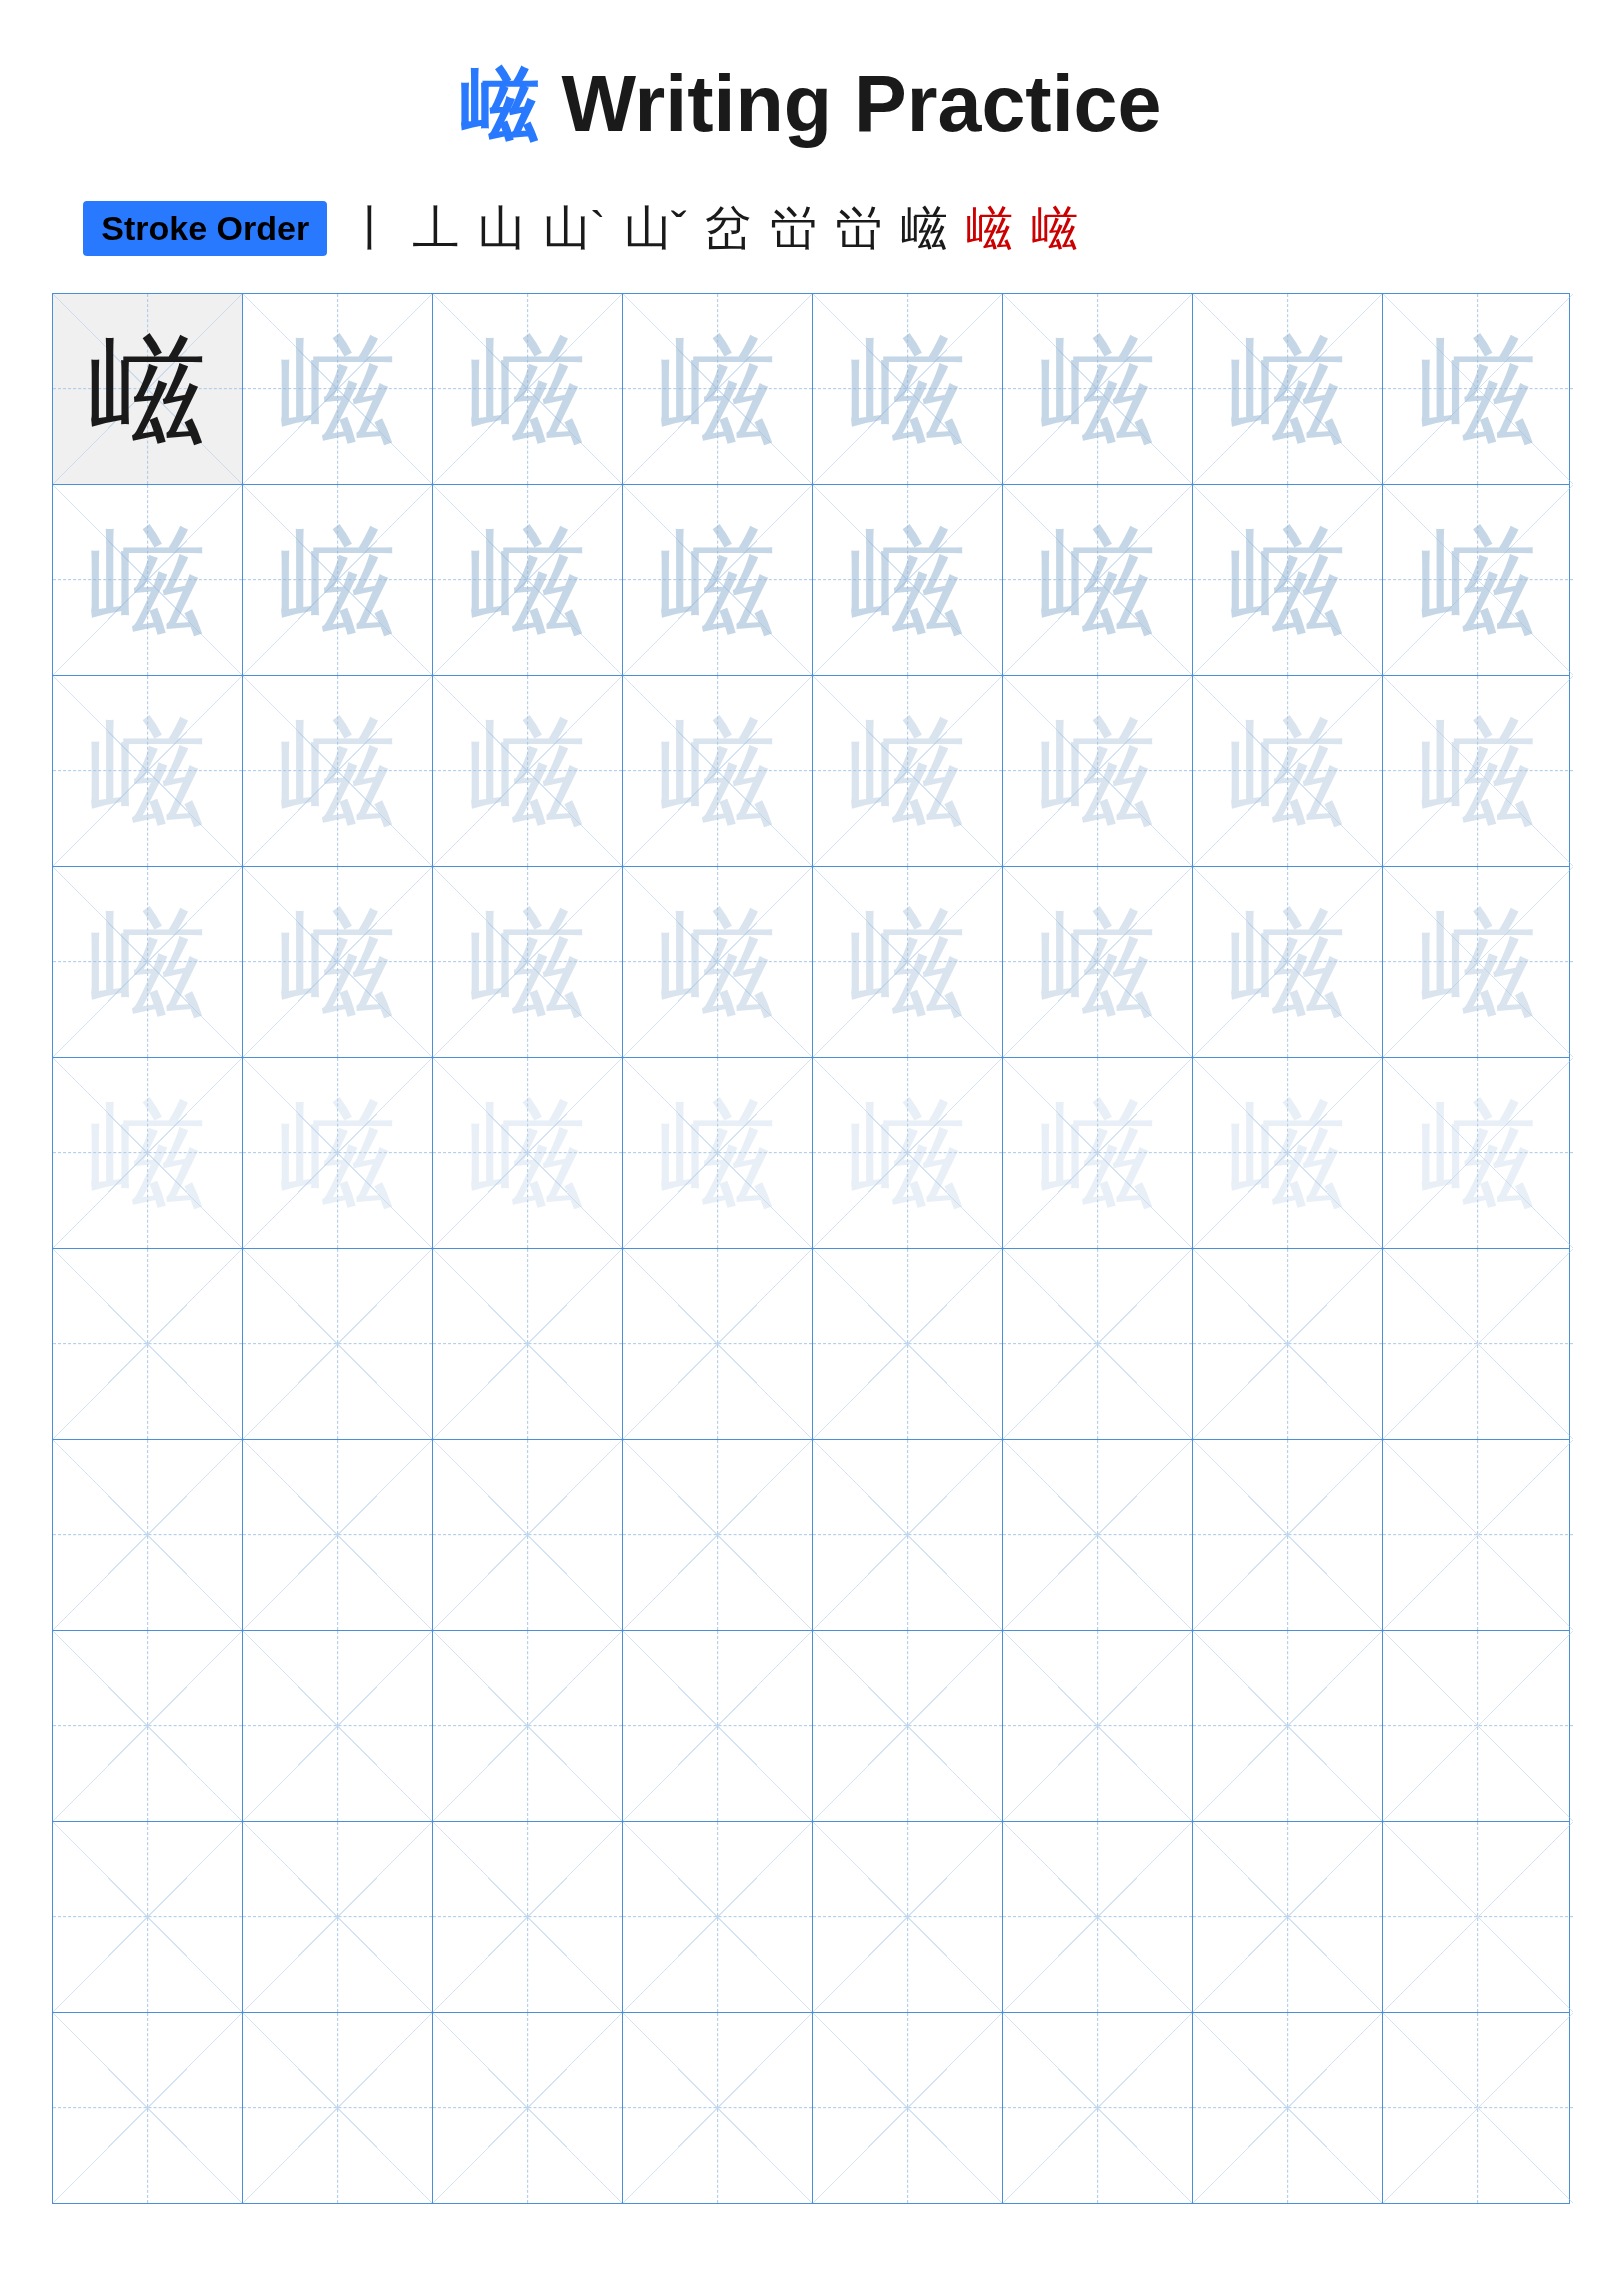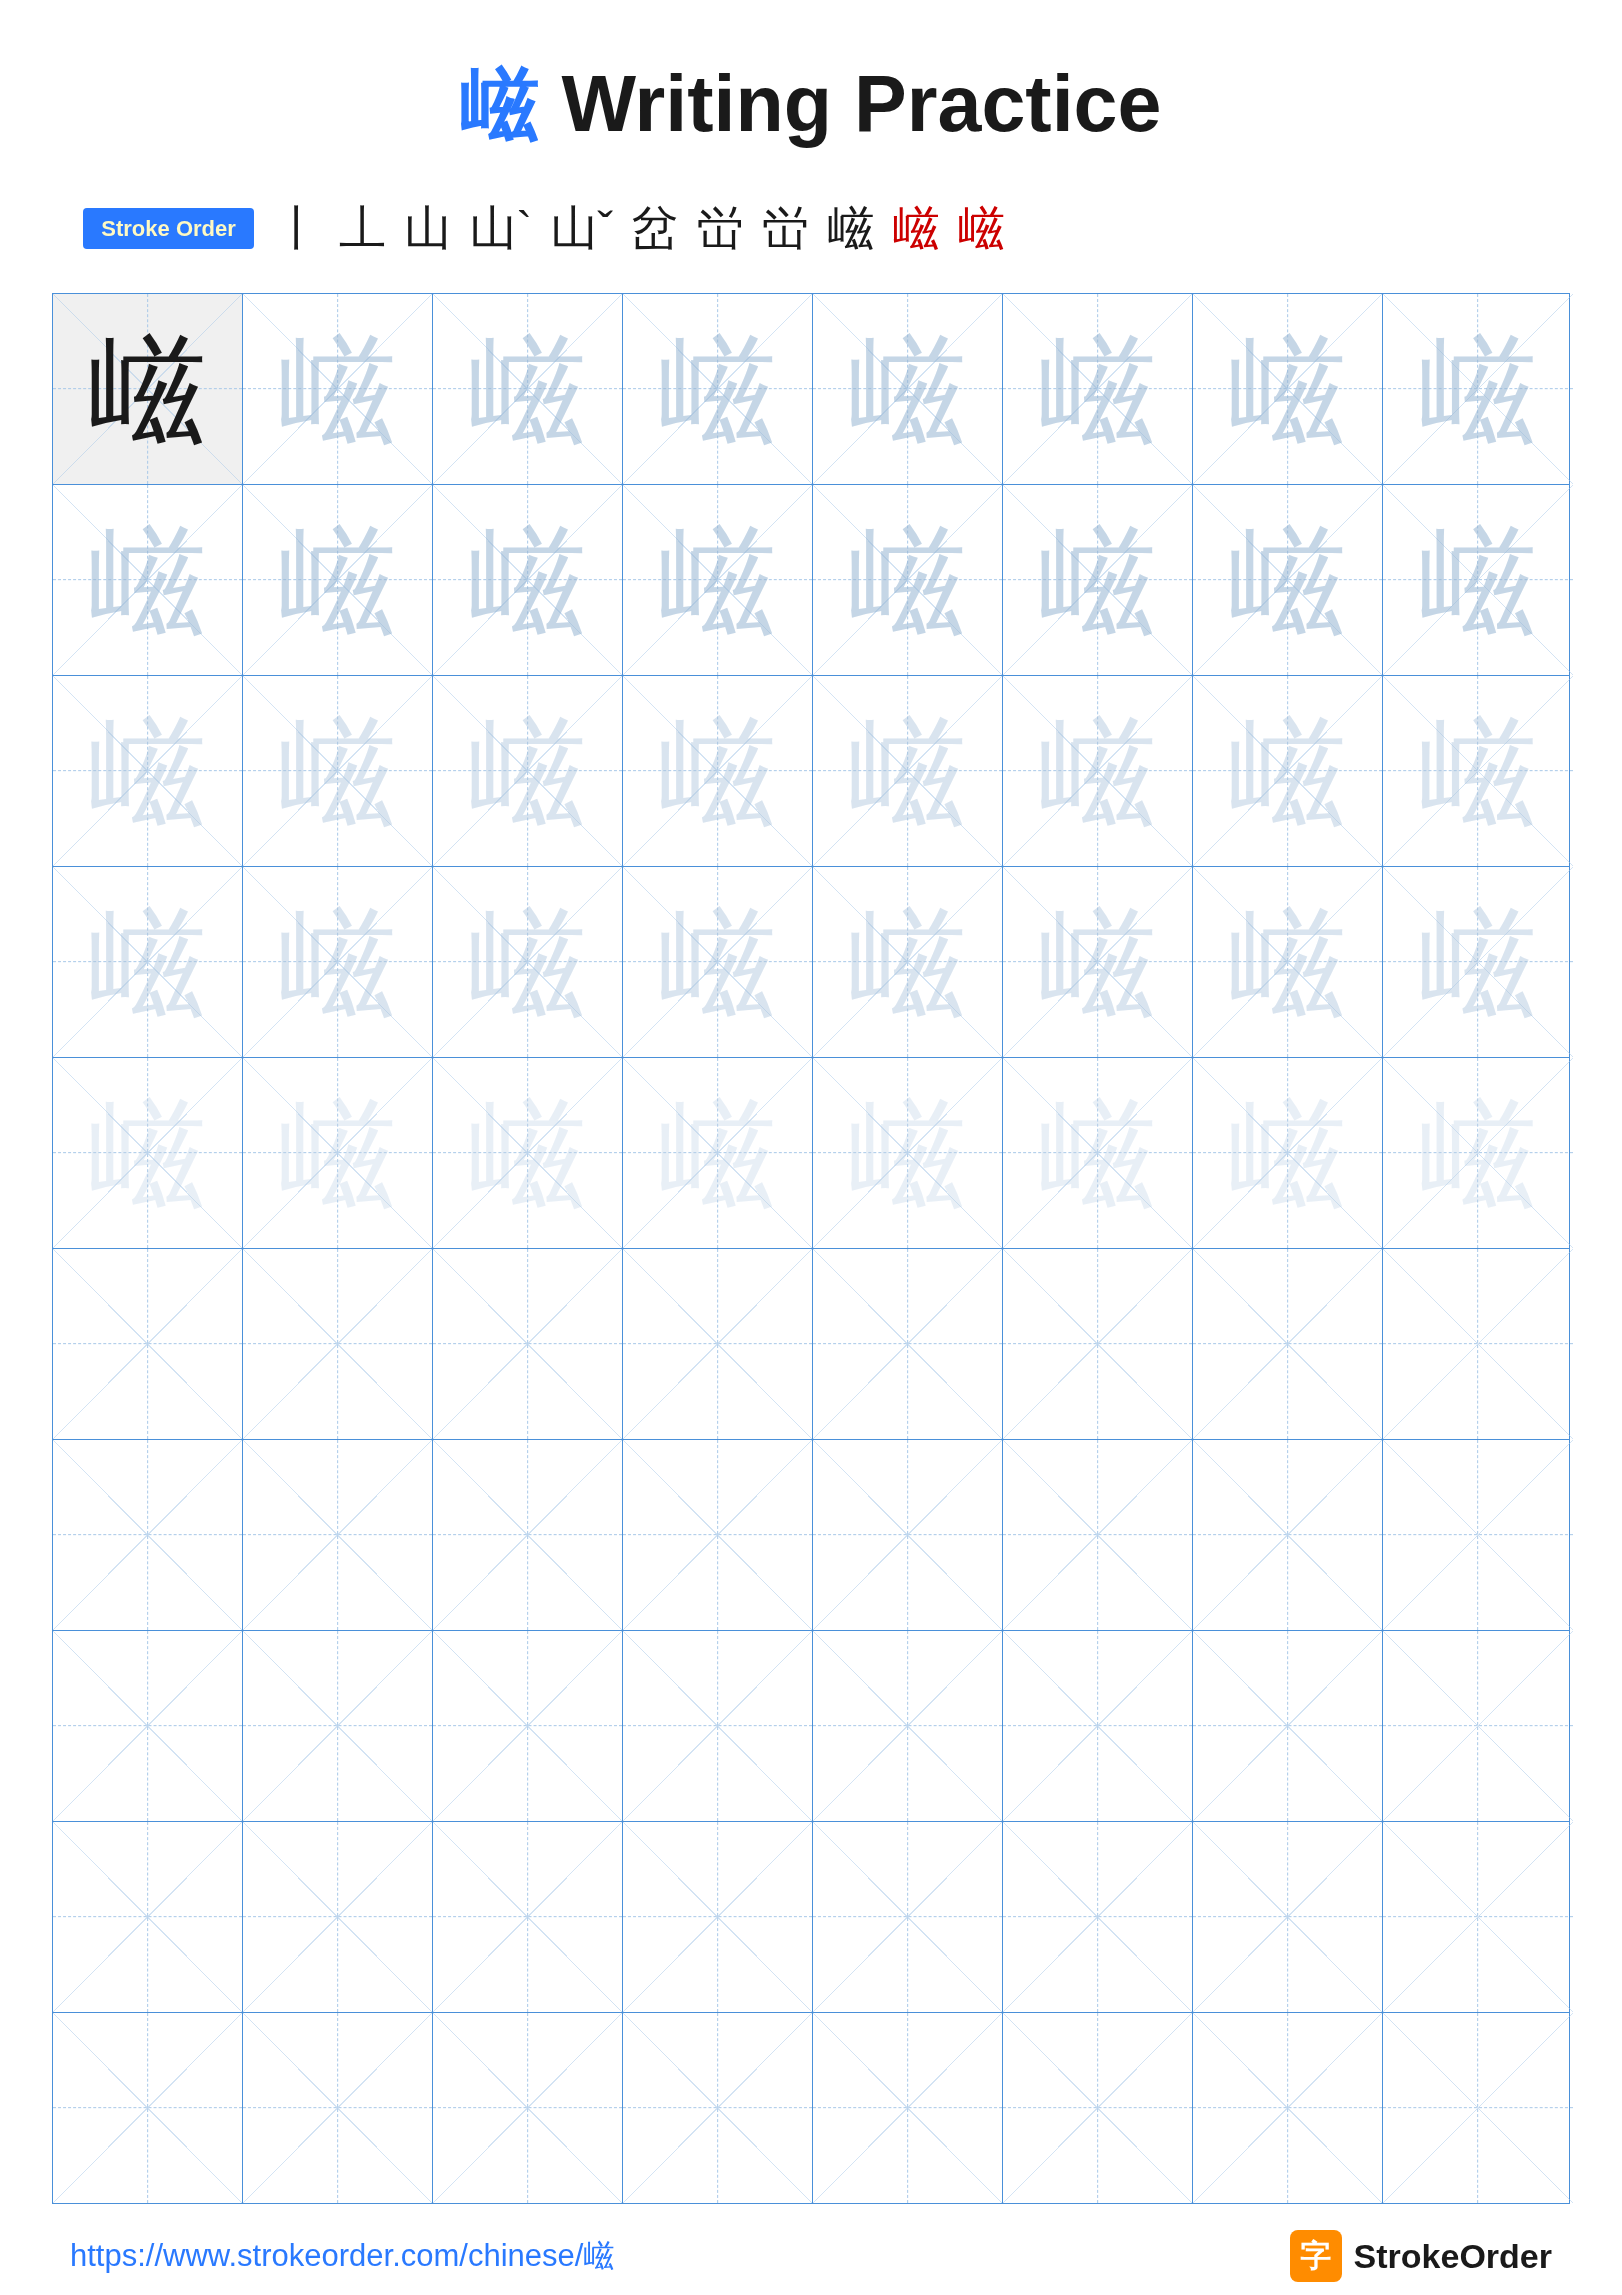--- a/index.html
+++ b/index.html
@@ -39,22 +39,22 @@
       display: flex;
       align-items: center;
       gap: 19.6px;
       margin-bottom: 33px;
       width: 100%;
       padding-left: 13px;
     }
 
     .stroke-order-label {
       background: #2979ff;
-      color: #fef9c3;
-      font-size: 22px;
+      color: #000000;
+      font-size: 34px;
       font-weight: bold;
       padding: 7.9px 18.3px;
       border-radius: 3.9px;
       white-space: nowrap;
     }
 
     .stroke-chars {
       display: flex;
       align-items: center;
       gap: 18.3px;
@@ -548,21 +548,14 @@
       <div class="grid-cell">
           <div class="cell-diag"></div>
         </div>
       <div class="grid-cell">
           <div class="cell-diag"></div>
         </div>
     </div>
 
   </div>
 
-  <div class="footer">
-    <a class="footer-url" href="#">https://www.strokeorder.com/chinese/嵫</a>
-    <div class="footer-brand">
-      <div class="brand-icon">字</div>
-      <span>StrokeOrder</span>
-    </div>
-  </div>
 </div>
 
 
 </body></html>

